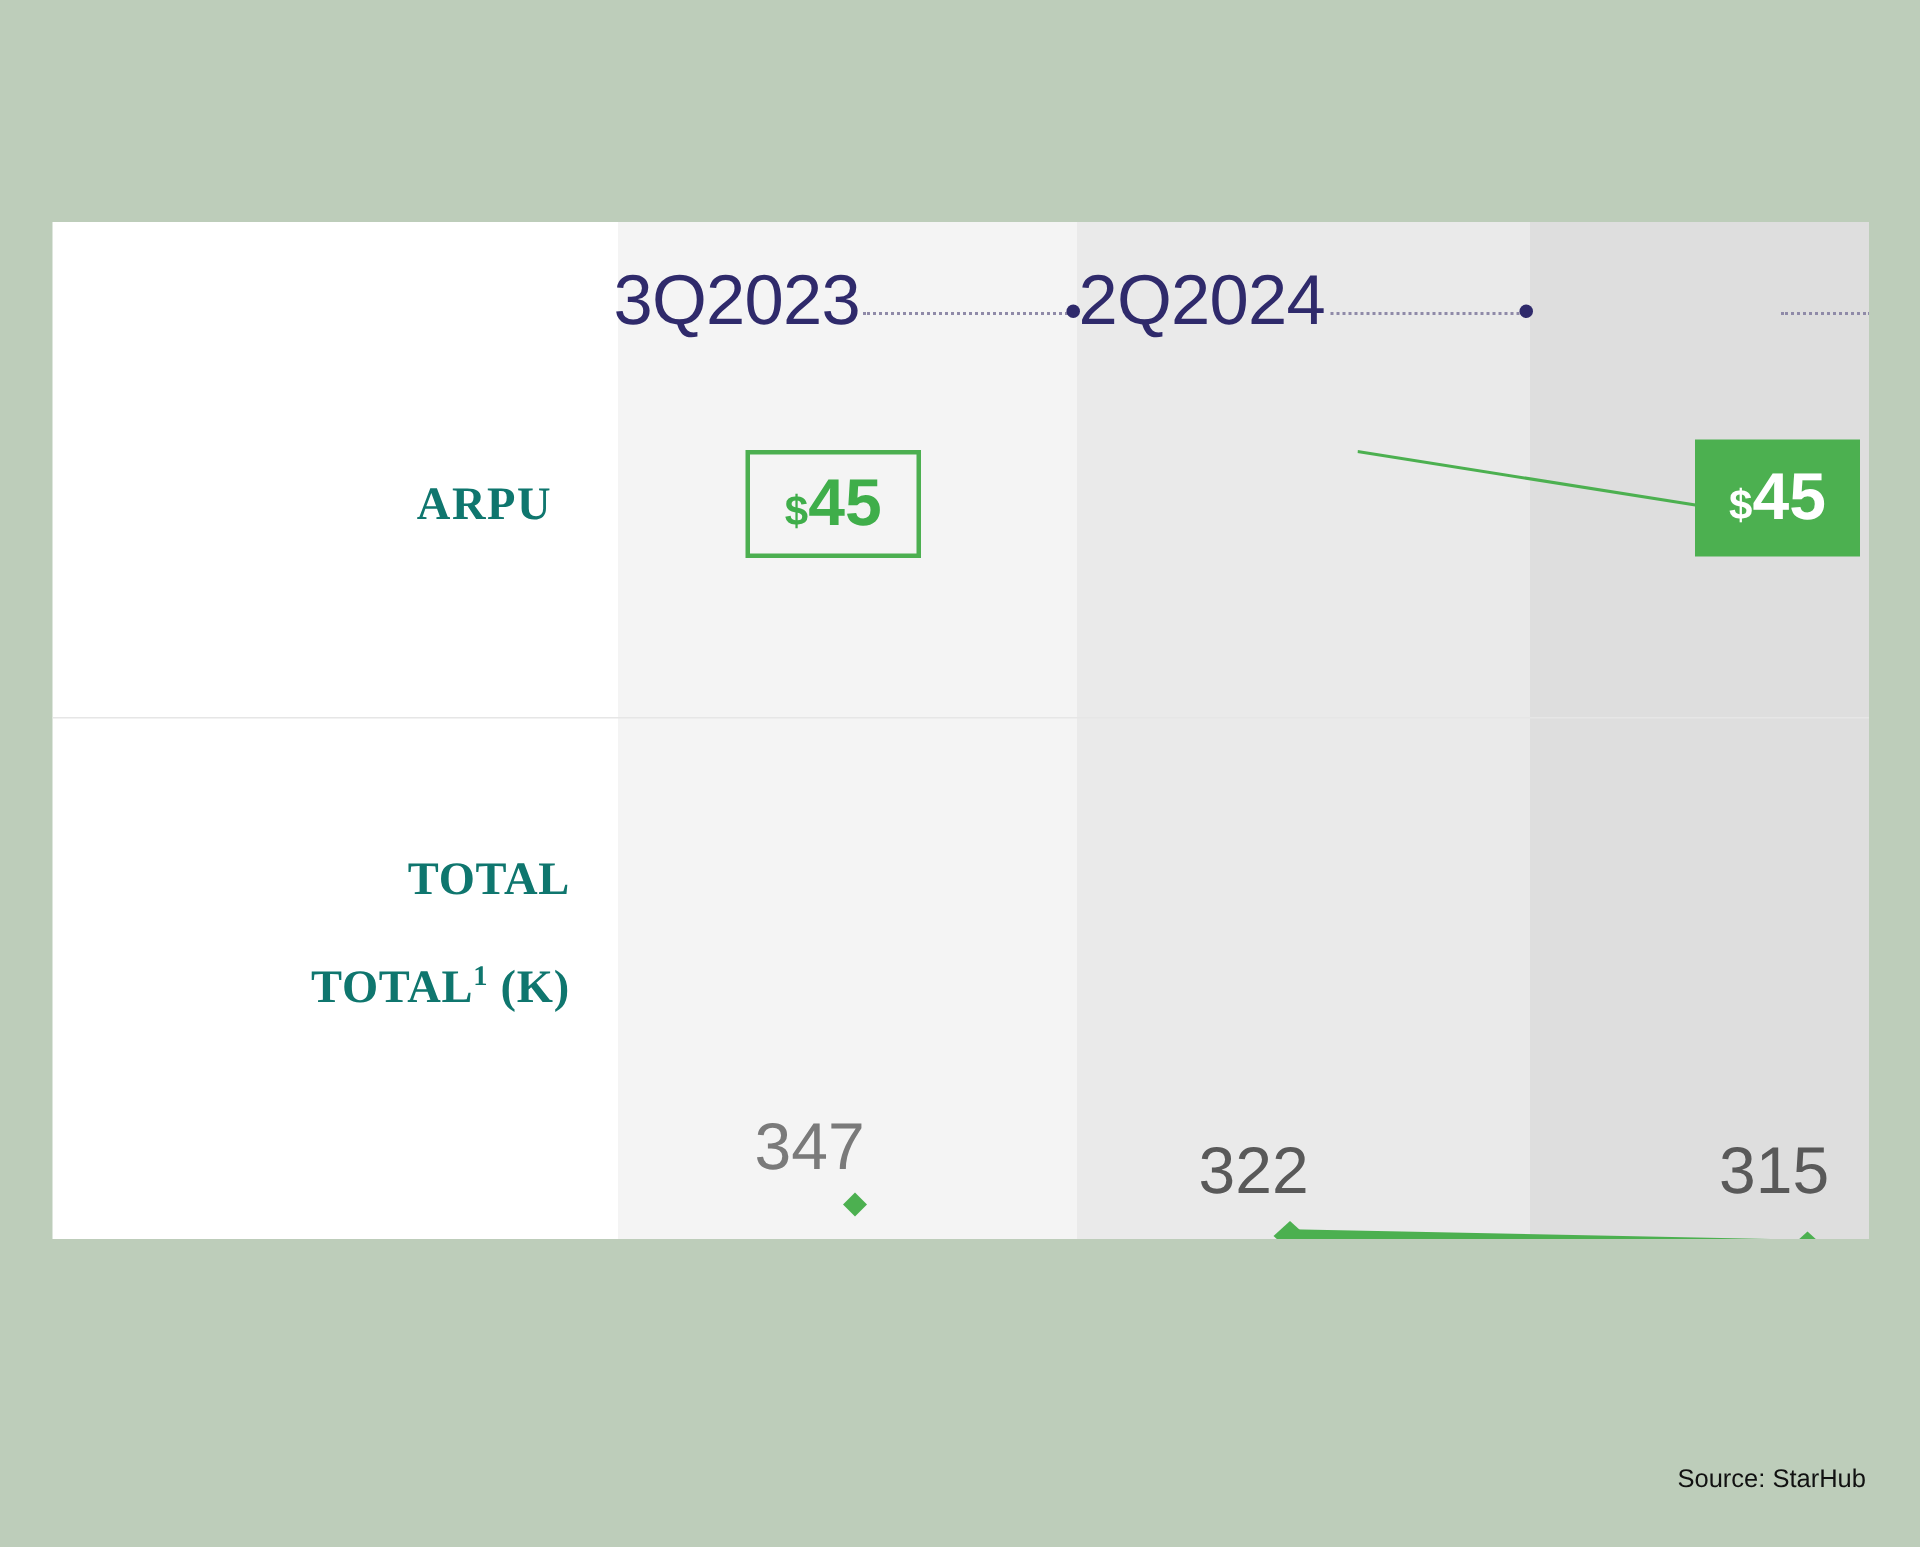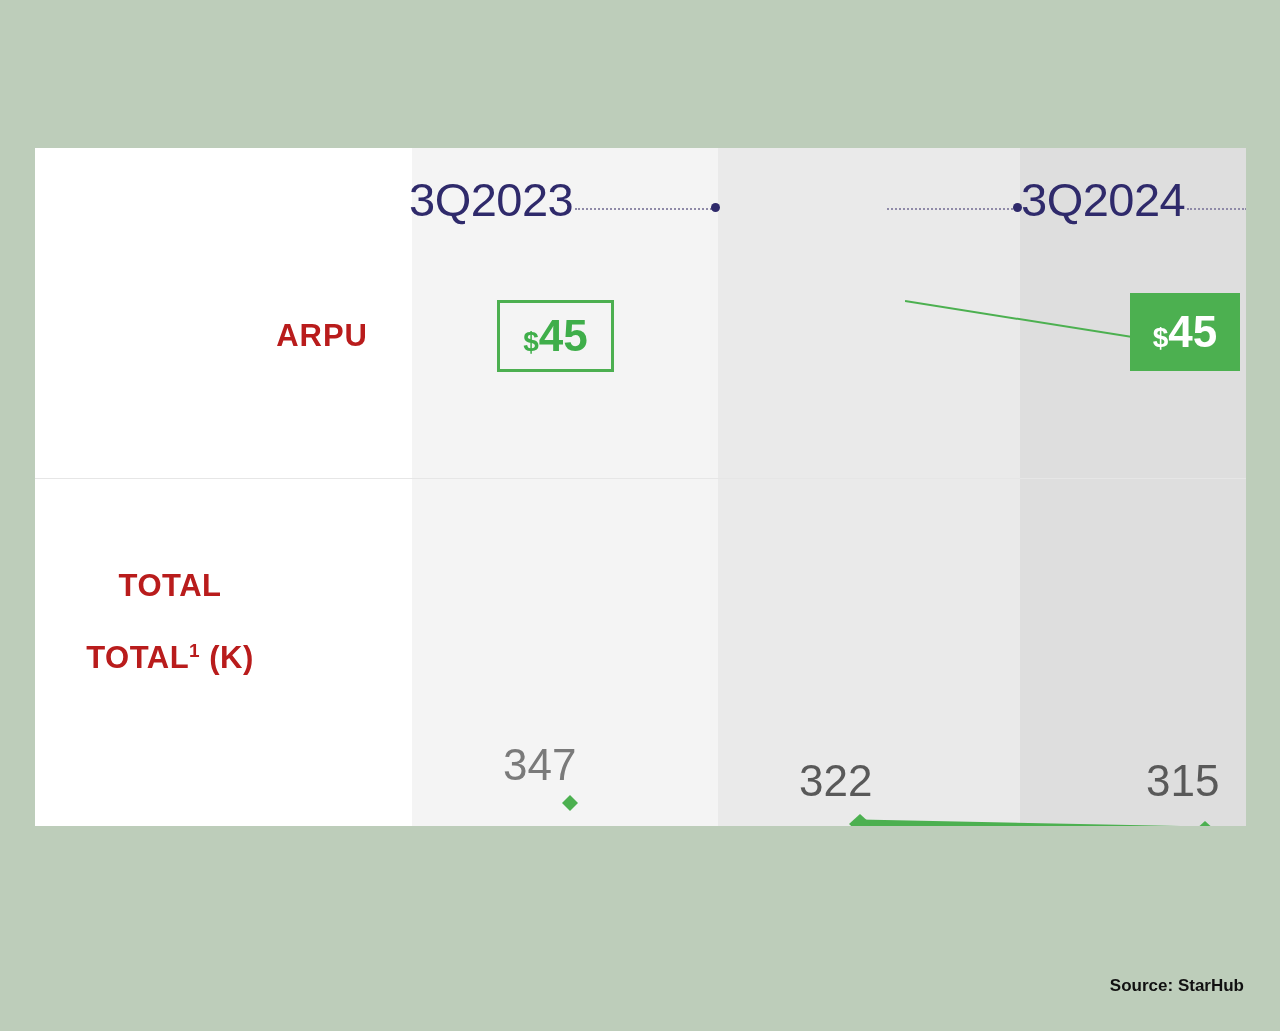--- a/index.html
+++ b/index.html
@@ -85,24 +85,25 @@
     border-radius: 50%;
     background: #2f2a6b;
   }
   #pdot-1 { left: 676px; }
   #pdot-2 { left: 978px; }
 
   
   .row-label {
     position: absolute;
     right: 878px;
-    text-align: center;
-    color: #b91c1c;
+    text-align: right;
+    color: #0f766e;
     font-weight: bold;
     line-height: 1.16;
+    font-family: Liberation Serif, serif;
   }
   #label-arpu {
     top: 170px;
     font-size: 31px;
     letter-spacing: 1px;
   }
   #label-subs {
     top: 420px;
     font-size: 31px;
     letter-spacing: 0.5px;
@@ -198,21 +199,21 @@
     height: 348px;
     pointer-events: none;
   }
 
   
   #source {
     position: absolute;
     right: 36px;
     top: 976px;
     font-size: 17px;
-    font-weight: bold;
+    font-weight: normal;
     color: #111111;
     white-space: nowrap;
   }
 </style>
 </head>
 <body>
 
 <div id="card">
 
   <div class="band" id="band-1"></div>
@@ -223,21 +224,21 @@
 
   <div id="header-row">
     <div class="dot-line" id="dotline-0"></div>
     <div class="dot-line" id="dotline-1"></div>
     <div class="dot-line" id="dotline-2"></div>
 
     <div class="period-dot" id="pdot-1"></div>
     <div class="period-dot" id="pdot-2"></div>
 
     <div class="period-label" id="period-0">3Q2023</div>
-    <div class="period-label" id="period-2">3Q2024</div>
+    <div class="period-label" id="period-1">2Q2024</div>
   </div>
 
   <div class="row-label" id="label-arpu">ARPU</div>
 
   <svg id="arpu-connector" viewBox="0 0 240 70" preserveAspectRatio="none">
     <line x1="0" y1="18" x2="240" y2="56" stroke="#4cb050" stroke-width="2"></line>
   </svg>
 
   <div class="arpu-box" id="arpu-0">
     <span class="amt">

